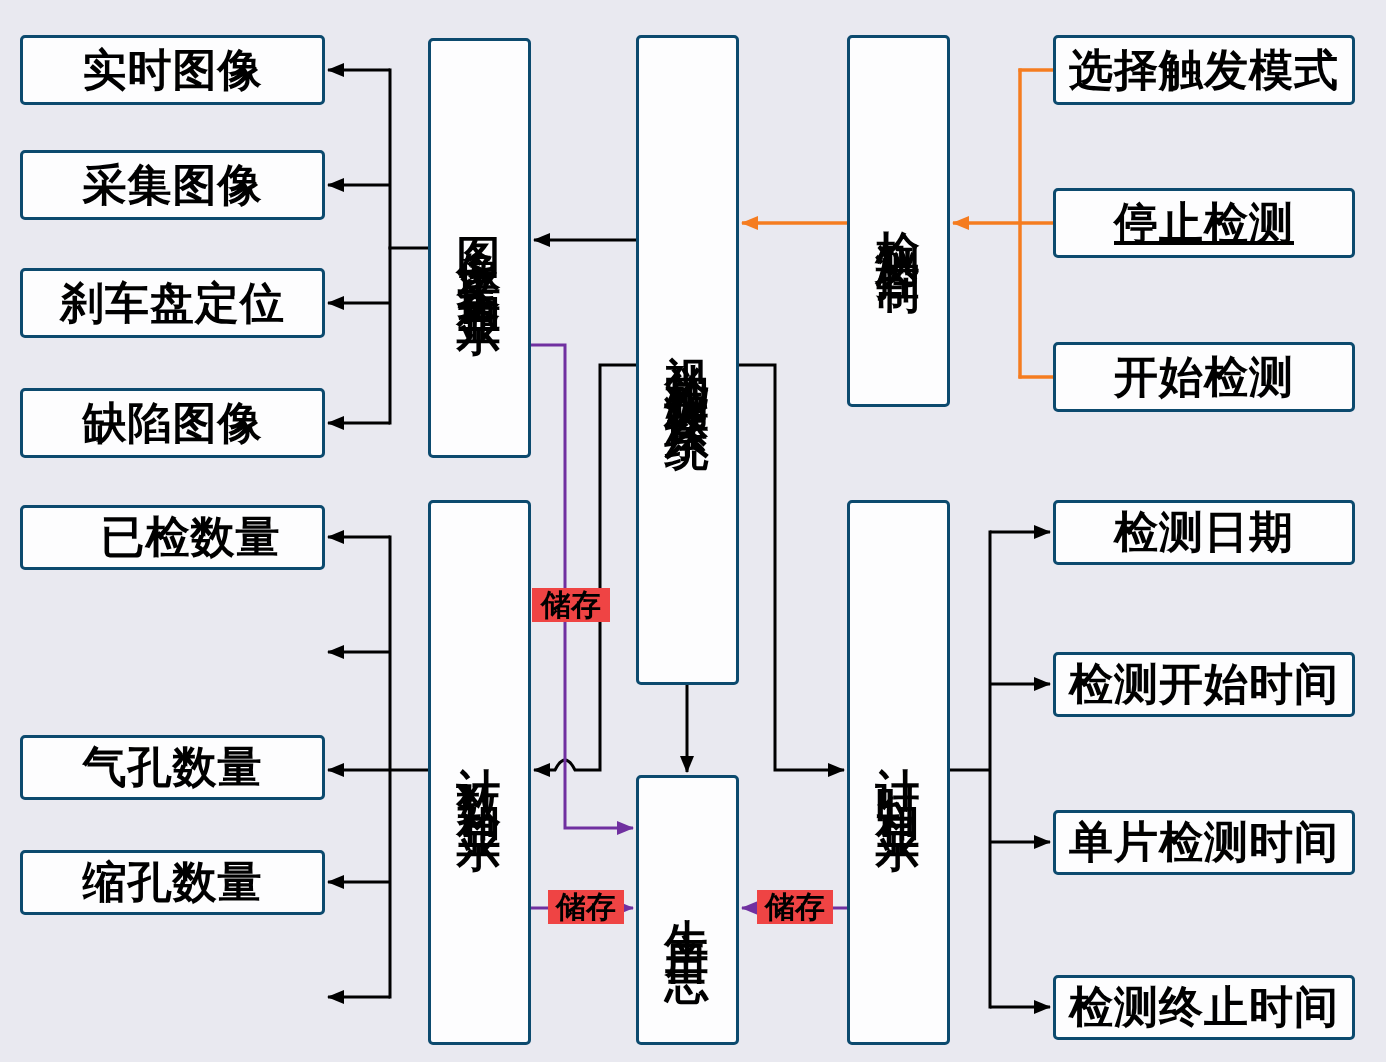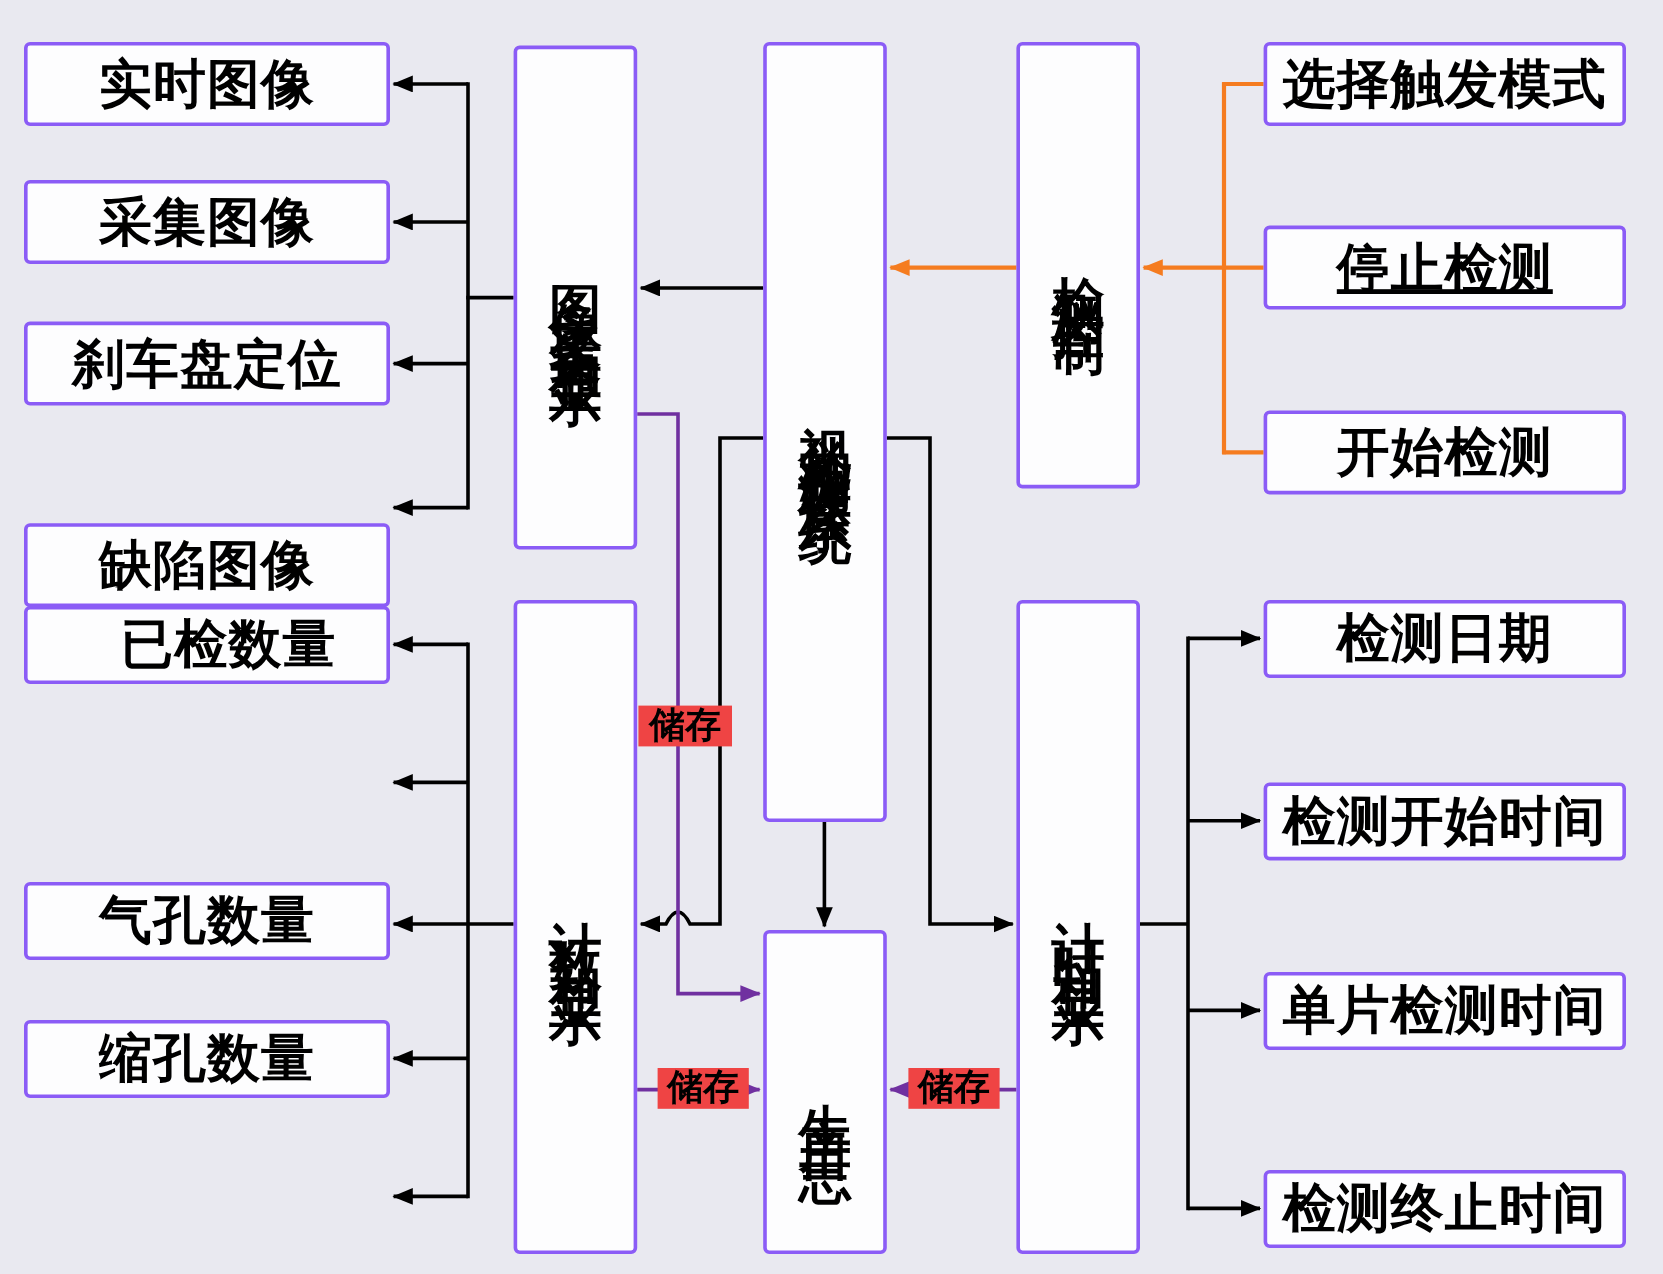--- a/index.html
+++ b/index.html
@@ -7,21 +7,21 @@
   .stage{
     position:relative;
     width:1386px;height:1062px;
     background:#e9e9f0;
     overflow:hidden;
   }
   .box{
     position:absolute;
     box-sizing:border-box;
     background:#fdfdfe;
-    border:3px solid #8b5cf6;
+    border:3px solid #0c4a6e;
     border-radius:5px;
     display:flex;
     align-items:center;
     justify-content:center;
     font-weight:700;
     color:#000;
     z-index:2;
   }
   .h-box{ font-size:44px; letter-spacing:1px; white-space:nowrap; }
   .v-box{
@@ -115,21 +115,21 @@
       <path d="M1053 377 L1018.5 377"></path>
       <path d="M1053 223 L1020 223"></path>
       <path d="M1020 223 L953 223" marker-end="url(#ao)"></path>
       <path d="M847 223 L742 223" marker-end="url(#ao)"></path>
     </g>
   </svg>
 
   <div class="box h-box" style="left:20px;top:35px;width:305px;height:70px;">实时图像</div>
   <div class="box h-box" style="left:20px;top:150px;width:305px;height:70px;">采集图像</div>
   <div class="box h-box" style="left:20px;top:268px;width:305px;height:70px;">刹车盘定位</div>
-  <div class="box h-box" style="left:20px;top:388px;width:305px;height:70px;margin-top:48px;">缺陷图像</div>
+  <div class="box h-box" style="left:20px;top:388px;width:305px;height:70px;">缺陷图像</div>
 
   <div class="box h-box" style="left:20px;top:505px;width:305px;height:65px;padding-left:36px;">已检数量</div>
   <div class="box h-box" style="left:20px;top:735px;width:305px;height:65px;">气孔数量</div>
   <div class="box h-box" style="left:20px;top:850px;width:305px;height:65px;">缩孔数量</div>
 
   <div class="box v-box" style="left:428px;top:38px;width:103px;height:420px;">图像采集和显示</div>
   <div class="box v-box v-wide" style="left:428px;top:500px;width:103px;height:545px;">计数和显示</div>
   <div class="box v-box v-tight" style="left:636px;top:35px;width:103px;height:650px;">视觉检测软件系统</div>
   <div class="box v-box" style="left:636px;top:775px;width:103px;height:270px;">生产日志</div>
   <div class="box v-box" style="left:847px;top:35px;width:103px;height:372px;">检测控制</div>

